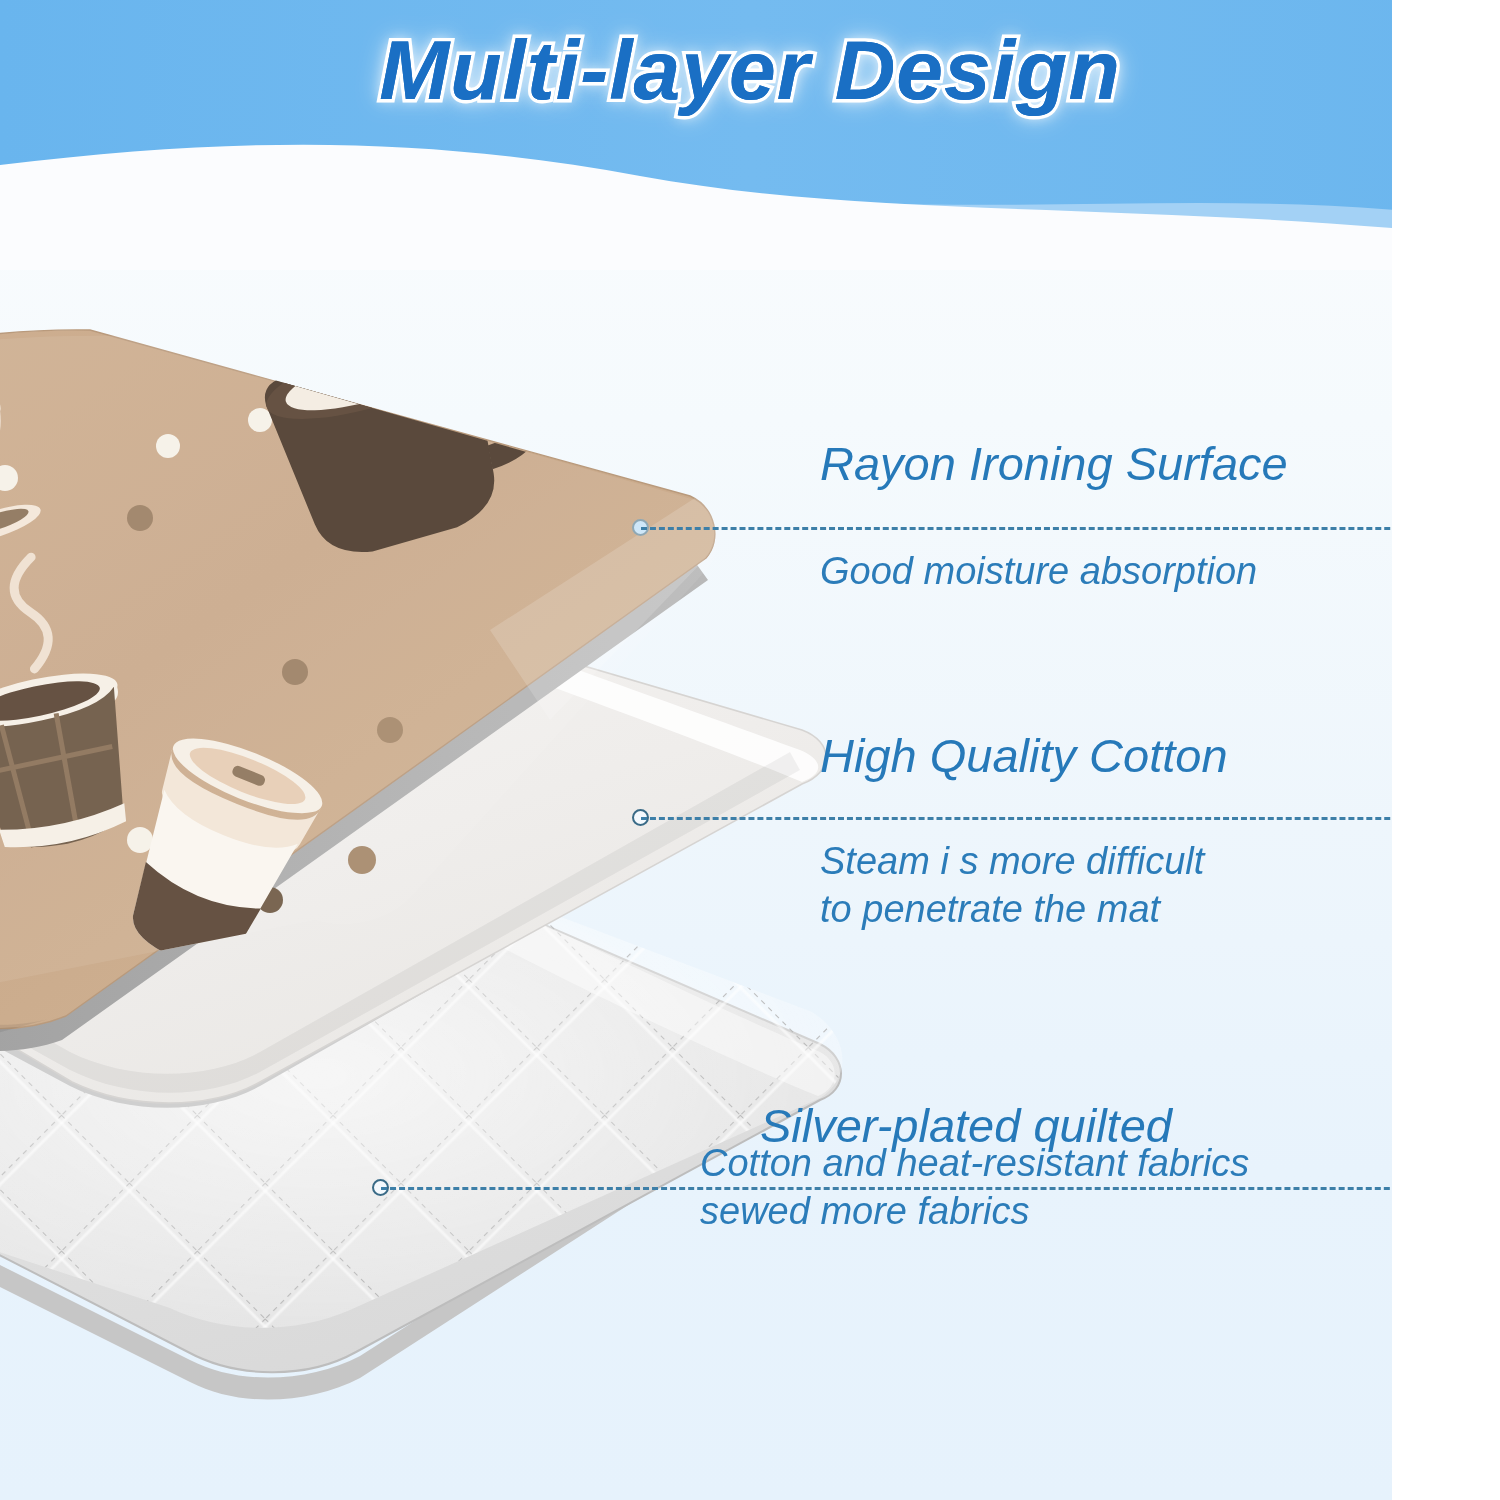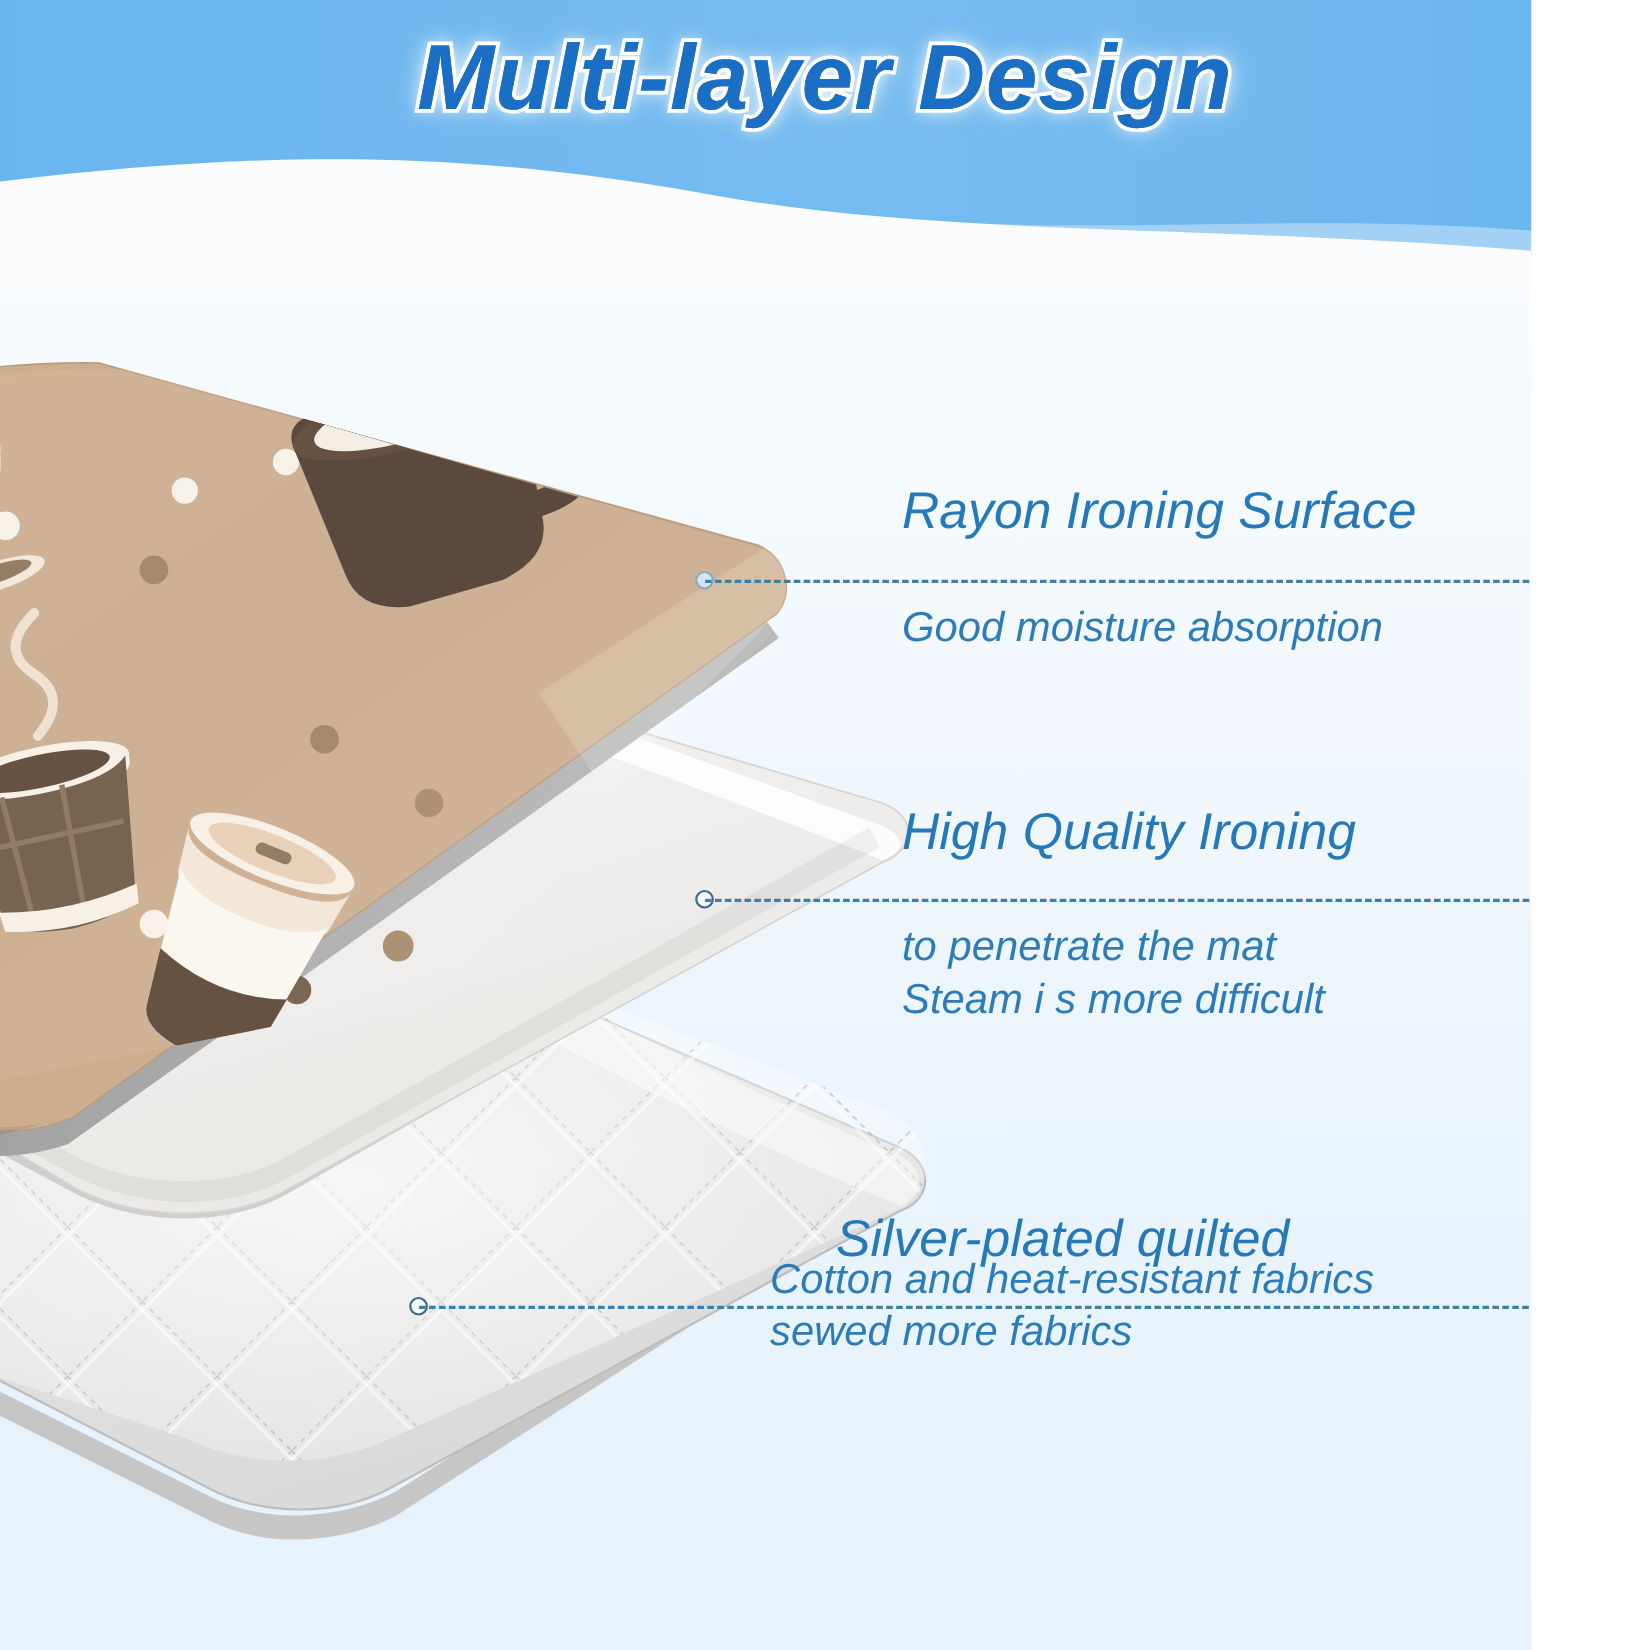--- a/index.html
+++ b/index.html
@@ -289,30 +289,30 @@
   <div class="leader" style="left:632px;top:518px;width:812px;">
     <span class="dot solid"></span>
     <span class="dash"></span>
     <span class="dot hollow"></span>
   </div>
   <div class="callout" style="left:820px;top:548px;width:660px;">
     <div class="c-sub">Good moisture absorption</div>
   </div>
 
   <div class="callout" style="left:820px;top:732px;width:660px;">
-    <div class="c-title">High Quality Ironing</div>
+    <div class="c-title">High Quality Cotton</div>
   </div>
   <div class="leader" style="left:632px;top:808px;width:812px;">
     <span class="dot hollow-l"></span>
     <span class="dash"></span>
     <span class="dot hollow"></span>
   </div>
   <div class="callout" style="left:820px;top:838px;width:660px;">
+    <div class="c-sub">Steam i s more difficult</div>
     <div class="c-sub">to penetrate the mat</div>
-    <div class="c-sub">Steam i s more difficult</div>
   </div>
 
   <div class="callout" style="left:760px;top:1102px;width:720px;">
     <div class="c-title">Silver-plated quilted</div>
   </div>
   <div class="leader" style="left:372px;top:1178px;width:1072px;">
     <span class="dot hollow-l"></span>
     <span class="dash"></span>
     <span class="dot hollow"></span>
   </div>

